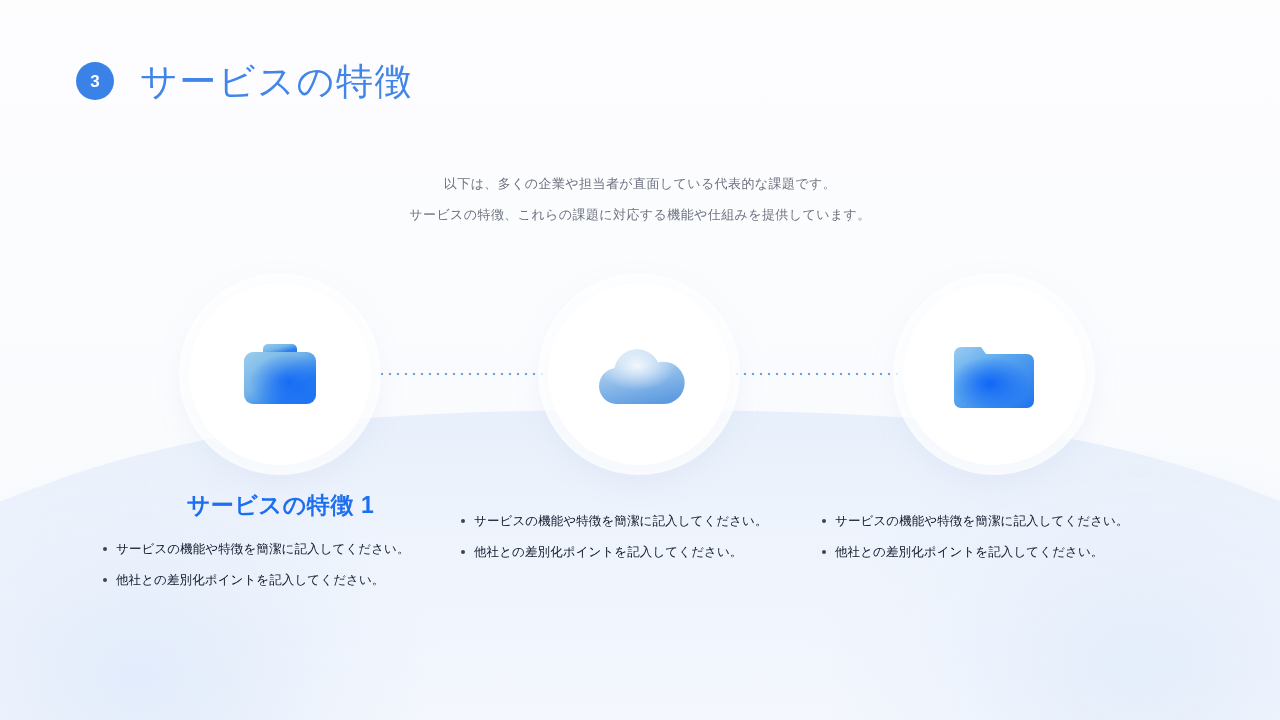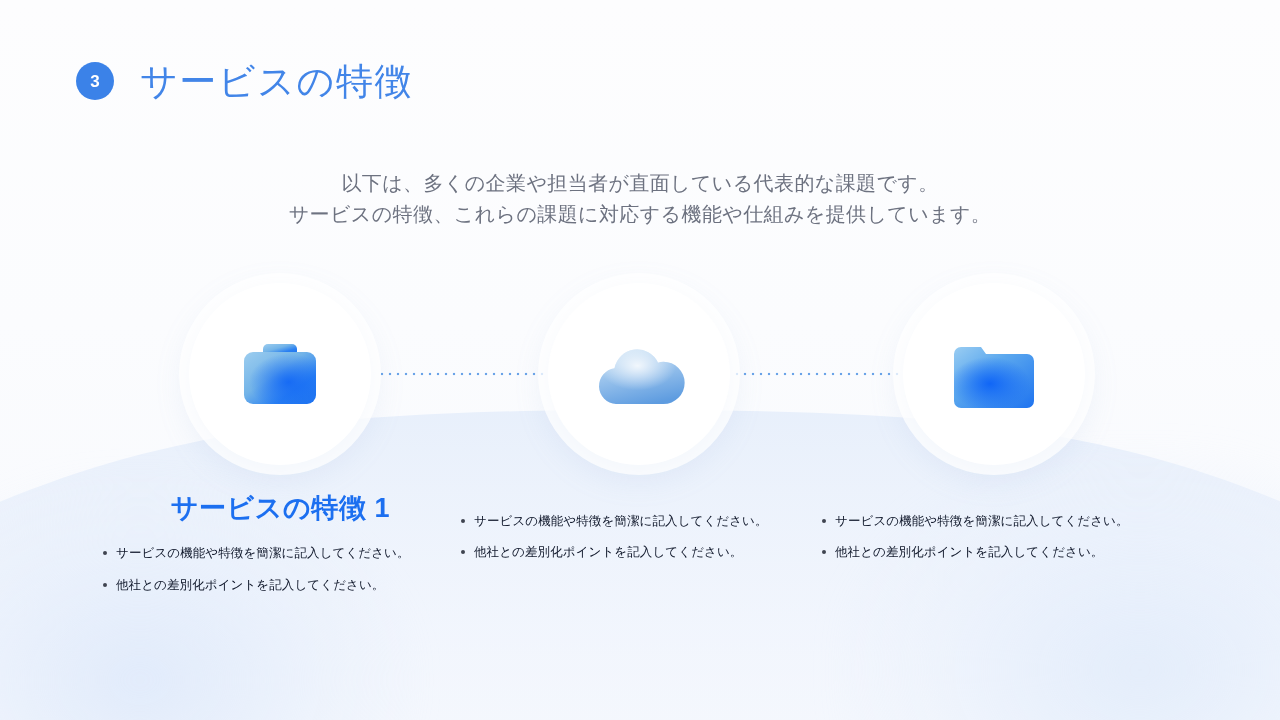--- a/index.html
+++ b/index.html
@@ -89,21 +89,21 @@
   }
 
   
   .subtitle {
     position: absolute;
     top: 168px;
     left: 0;
     width: 1280px;
     text-align: center;
     color: #6d7280;
-    font-size: 20px;
+    font-size: 13px;
     line-height: 31px;
     letter-spacing: 0.4px;
     z-index: 3;
   }
   .subtitle div { white-space: nowrap; }
 
   
   .circles-row {
     position: absolute;
     top: 283px;
@@ -163,21 +163,21 @@
     position: absolute;
     top: 0;
     width: 355px;
   }
   .col.n1 { left: 103px; }
   .col.n2 { left: 461px; }
   .col.n3 { left: 822px; }
 
   .col-title {
     text-align: center;
-    font-size: 27px;
+    font-size: 23px;
     font-weight: 700;
     color: #1c6ff0;
     letter-spacing: 0.6px;
     line-height: 1.2;
     white-space: nowrap;
   }
   .bullets {
     margin: 20px 0 0 0;
     padding: 0;
     list-style: none;

